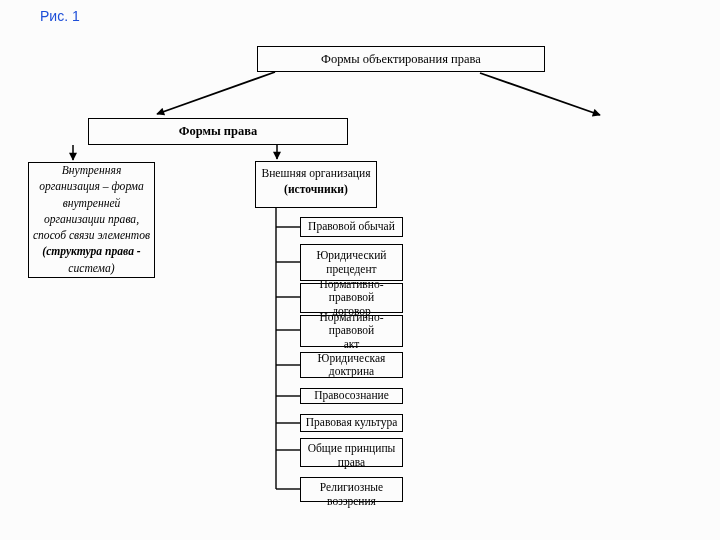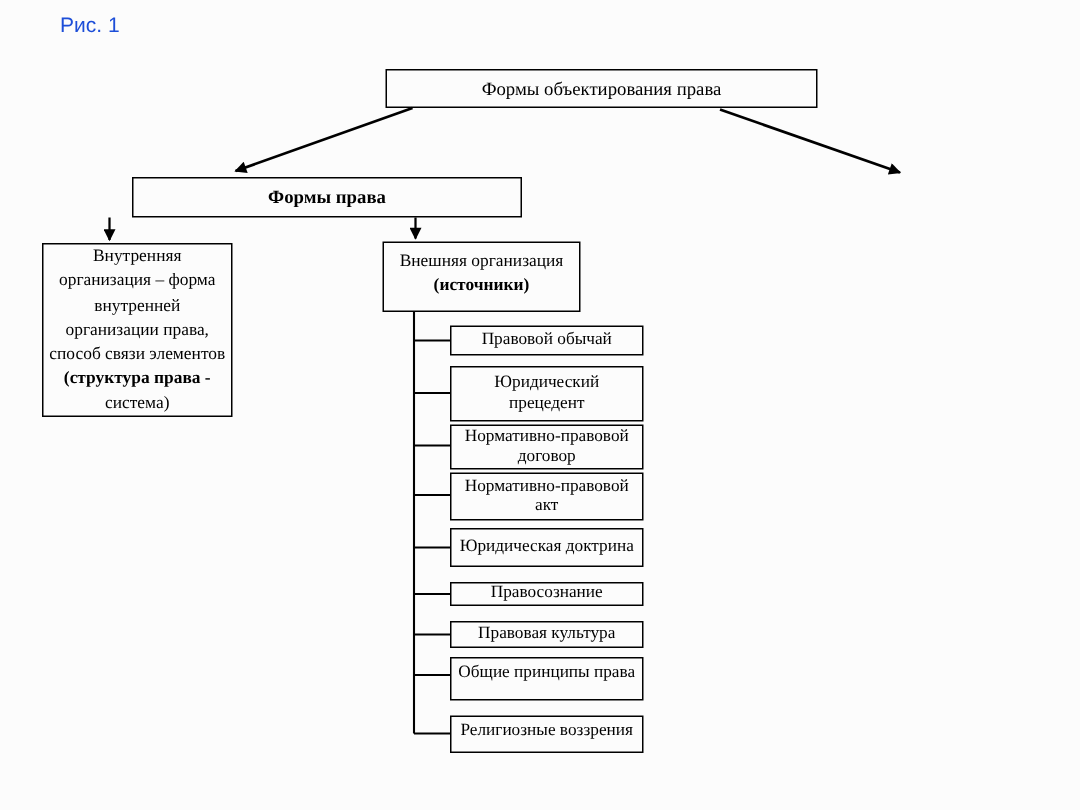--- a/index.html
+++ b/index.html
@@ -17,33 +17,33 @@
   .box {
     position:absolute; box-sizing:border-box;
     border:1px solid #000; background:transparent;
     display:flex; align-items:center; justify-content:center;
     text-align:center; z-index:1;
   }
   .root-box   { left:257px; top:46px;  width:288px; height:26px; font-size:12.5px; }
   .forms-box  { left:40px;  top:118px; width:260px; height:27px; font-size:12.5px; font-weight:bold;margin-left:48px; }
   .internal-box {
     left:28px; top:162px; width:127px; height:116px;
-    font-size:11.6px; line-height:16.3px; white-space:pre-line; padding:0 1px;
+    font-size:11.6px; line-height:16.3px; white-space:pre-line; padding:0 1px;font-style:italic;
   }
   .external-box {
-    left:255px; top:161px; width:132px; height:47px;
+    left:255px; top:161px; width:122px; height:47px;
     font-size:11.6px; line-height:16px;
     flex-direction:column; justify-content:flex-start; padding-top:4px;
   }
   .legal-form-box {
     left:437px; top:123px; width:268px; height:105px;
     font-size:12.4px; line-height:17.2px; white-space:pre-line; padding:0 2px;
   }
   .item {
-    position:absolute; left:300px; width:129px;
+    position:absolute; left:300px; width:103px;
     box-sizing:border-box; border:1px solid #000;
     display:flex; align-items:center; justify-content:center;
     text-align:center; font-size:11.5px; line-height:13.5px;
     white-space:pre-line; z-index:1;
   }
   .item.top { align-items:flex-start; padding-top:3px; }
   b { font-weight:bold; }
 </style>
 </head>
 <body>

